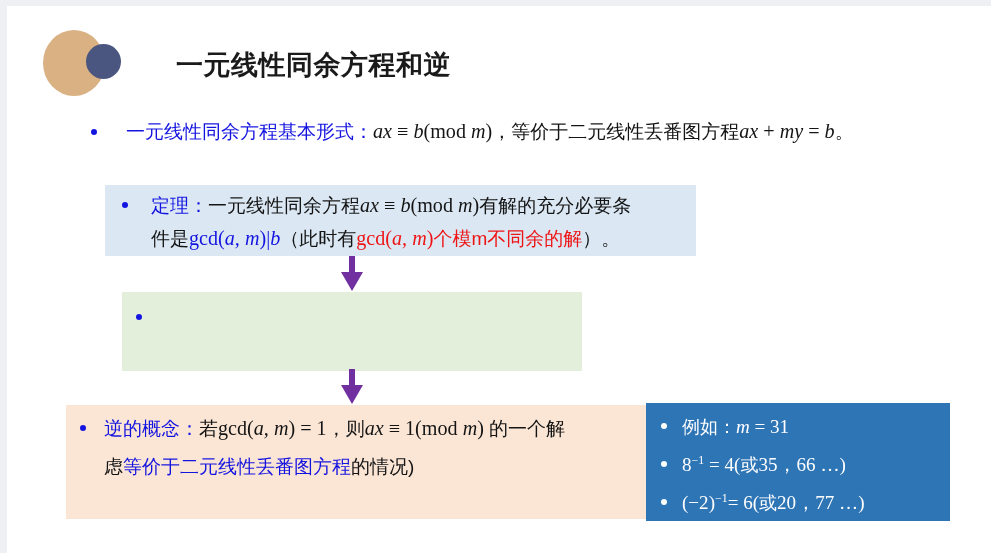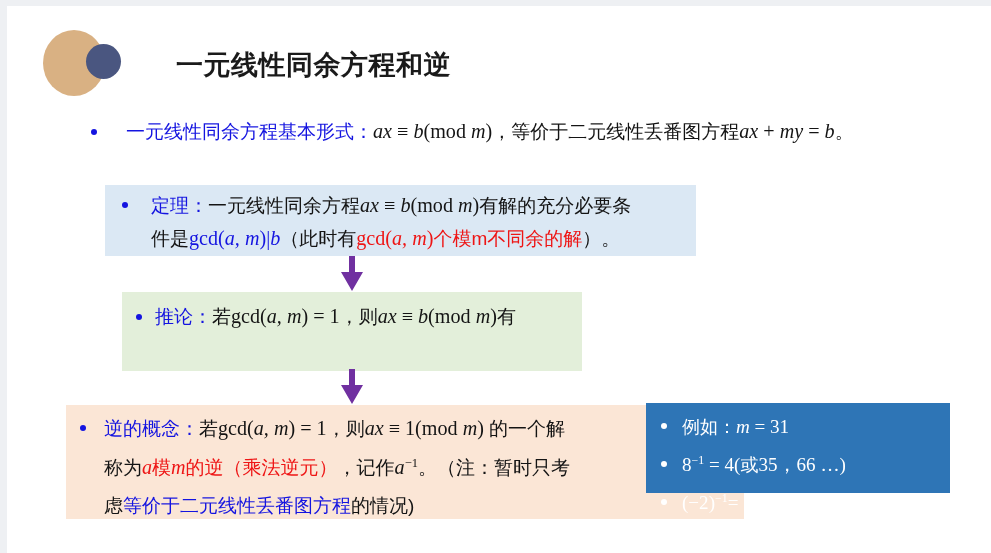--- a/index.html
+++ b/index.html
@@ -58,21 +58,21 @@
     padding:6px 0 0 33px;box-sizing:border-box;line-height:36px;
   }
   .box-corollary .dot{left:14px;top:22px;}
   .box-inverse{
     left:59px;top:399px;width:678px;height:114px;
     background:var(--inverse-bg);
     padding:4px 0 0 38px;box-sizing:border-box;line-height:38px;
   }
   .box-inverse .dot{left:14px;top:20px;}
   .box-example{
-    left:639px;top:397px;width:304px;height:90px;
+    left:639px;top:397px;width:304px;height:118px;
     background:var(--example-bg);
     color:var(--white);font-size:18px;
     padding:5px 14px 0 36px;box-sizing:border-box;line-height:38px;
   }
   .box-example .dot{background:var(--white);}
   .box-example .dot.d1{left:15px;top:20px;}
   .box-example .dot.d2{left:15px;top:58px;}
   .box-example .dot.d3{left:15px;top:96px;}
   
   .arrow{position:absolute;width:22px;height:35px;}
@@ -102,33 +102,31 @@
   </div>
 
   <div class="arrow arrow-1">
     <svg viewBox="0 0 22 35" aria-hidden="true">
         <path d="M8 0 H14 V16 H22 L11 35 L0 16 H8 Z" style="fill:var(--arrow)"></path>
       </svg>
   </div>
 
   <div class="box box-corollary rich">
     <span class="dot"></span>
-    <div class="line"><span style="color: rgb(20, 20, 224);">推论：</span><span>若</span><span class="sm">gcd(</span><span class="sm it">a, m</span><span class="sm">) = 1</span><span>，则</span><span class="sm it">ax</span><span class="sm"> ≡ </span><span class="sm it">b</span><span class="sm">(mod </span><span class="sm it">m</span><span class="sm">)</span><span>有</span></div>
   </div>
 
   <div class="arrow arrow-2">
     <svg viewBox="0 0 22 35" aria-hidden="true">
         <path d="M8 0 H14 V16 H22 L11 35 L0 16 H8 Z" style="fill:var(--arrow)"></path>
       </svg>
   </div>
 
   <div class="box box-inverse rich">
     <span class="dot"></span>
     <div class="line"><span style="color: rgb(20, 20, 224);">逆的概念：</span><span>若</span><span class="sm">gcd(</span><span class="sm it">a, m</span><span class="sm">) = 1</span><span>，则</span><span class="sm it">ax</span><span class="sm"> ≡ 1(mod </span><span class="sm it">m</span><span class="sm">) </span><span>的一个解</span></div>
-    <div class="line"><span>称为</span><span class="sm it" style="color: rgb(238, 21, 21);">a</span><span style="color: rgb(238, 21, 21);">模</span><span class="sm it" style="color: rgb(238, 21, 21);">m</span><span style="color: rgb(238, 21, 21);">的逆（乘法逆元）</span><span>，记作</span><span class="sm it">a</span><sup class="sm">−1</sup><span>。（注：暂时只考</span></div>
     <div class="line"><span>虑</span><span style="color: rgb(20, 20, 224);">等价于二元线性丢番图方程</span><span>的情况)</span></div>
   </div>
 
   <div class="box box-example">
     <span class="dot d1"></span>
     <span class="dot d2"></span>
     <span class="dot d3"></span>
     <div class="line"><span>例如：</span><span class="sm it">m</span><span class="sm"> = 31</span></div>
     <div class="line"><span class="sm">8</span><sup class="sm">−1</sup><span class="sm"> = 4(</span><span>或</span><span class="sm">35，66 …)</span></div>
     <div class="line"><span class="sm">(−2)</span><sup class="sm">−1</sup><span class="sm">= 6(</span><span>或</span><span class="sm">20，77 …)</span></div>

